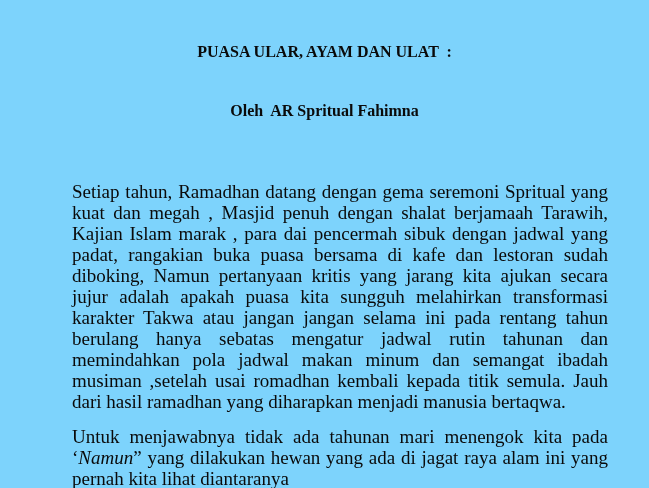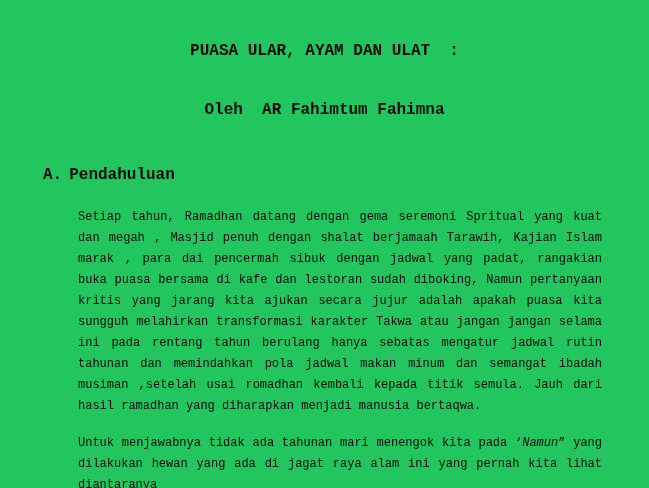--- a/index.html
+++ b/index.html
@@ -4,23 +4,23 @@
 <style>
   html, body {
     margin: 0;
     padding: 0;
     background: #ffffff;
   }
   .page {
     position: relative;
     width: 649px;
     height: 488px;
-    background: #22c55e;
+    background: #7dd3fc;
     color: #0a0a0a;
-    font-family: Liberation Mono, monospace;
+    font-family: Liberation Serif, serif;
     overflow: hidden;
   }
   .title-block {
     padding-top: 3px;
     text-align: center;
     font-weight: bold;
     font-size: 16px;
     line-height: 19.5px;
     white-space: pre-wrap;
   }
@@ -32,42 +32,39 @@
   }
   .section-heading .sec-num {
     display: inline-block;
     margin-right: 7px;
   }
   .body-text {
     margin-left: 62px;
     width: 556px;
   }
   .para {
-    font-size: 12px;
+    font-size: 19px;
     line-height: 21px;
     text-align: justify;
     text-align-last: left;
-    margin: 16px;
+    margin: 10px;
   }
   .para-1 { margin-top: 22px; }
   .para-2 { margin-top: 14px; }
   .it { font-style: italic; }
 </style>
 </head>
 <body>
 
 <div class="page">
 
   <div class="title-block">
     <div>PUASA ULAR, AYAM DAN ULAT  :</div>
-    <div>Oleh  AR Fahimtum Fahimna</div>
+    <div>Oleh  AR Spritual Fahimna</div>
   </div>
 
-  <div class="section-heading">
-    <span class="sec-num">A.</span><span>Pendahuluan</span>
-  </div>
 
   <div class="body-text">
     <p class="para para-1">Setiap tahun, Ramadhan  datang dengan gema seremoni Spritual yang kuat dan megah , Masjid penuh dengan shalat berjamaah Tarawih,  Kajian Islam  marak , para dai pencermah sibuk dengan jadwal yang padat, rangakian  buka puasa bersama di kafe dan lestoran sudah diboking,   Namun pertanyaan kritis  yang jarang kita ajukan secara jujur adalah apakah puasa kita sungguh  melahirkan transformasi karakter Takwa  atau  jangan jangan selama  ini pada rentang  tahun berulang hanya sebatas  mengatur jadwal rutin tahunan  dan memindahkan pola jadwal makan minum dan semangat ibadah musiman ,setelah usai  romadhan kembali kepada titik semula. Jauh dari hasil ramadhan yang diharapkan menjadi manusia bertaqwa.</p>
     <p class="para para-2"><span>Untuk menjawabnya tidak ada tahunan  mari menengok  kita pada ‘</span><span class="it">Namun</span><span>” yang dilakukan  hewan  yang ada di jagat  raya alam ini yang  pernah kita  lihat diantaranya </span></p>
   </div>
 
 </div>
 
 </body></html>

